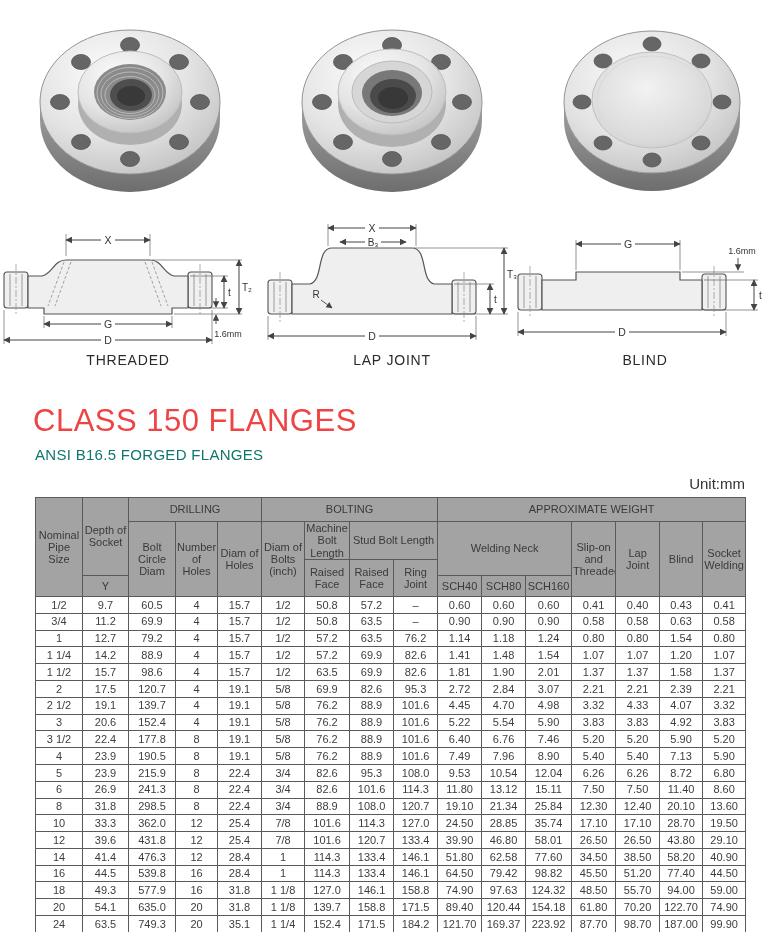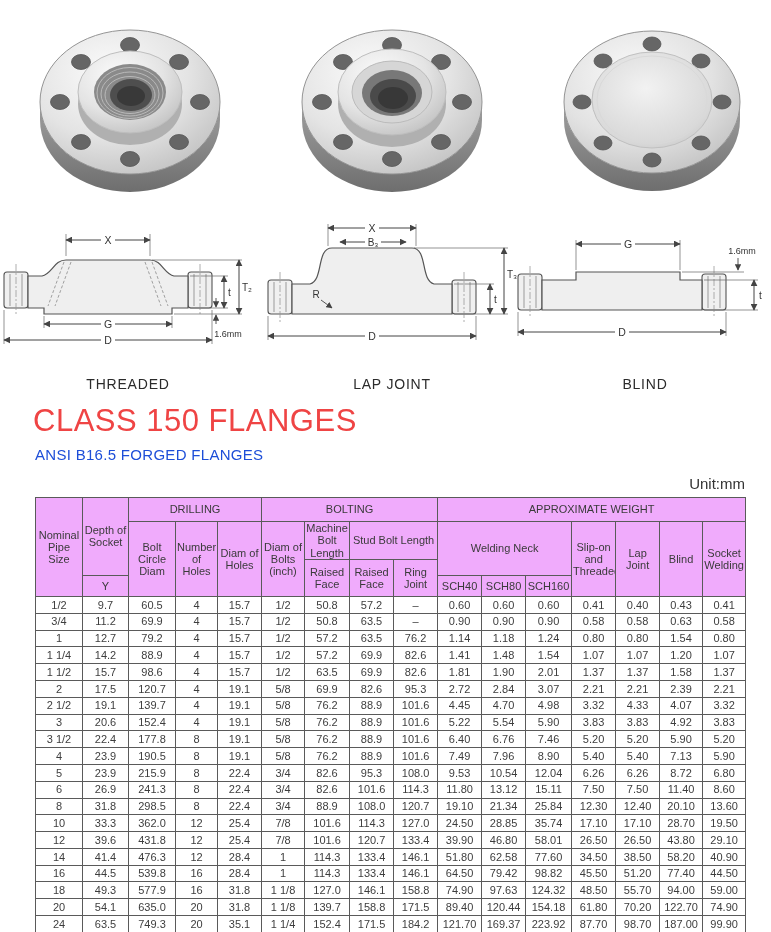--- a/index.html
+++ b/index.html
@@ -6,37 +6,37 @@
   body{
     width:771px;height:932px;position:relative;background:#fff;overflow:hidden;
     font-family:"Liberation Sans","DejaVu Sans",sans-serif;color:#333;
   }
   
   .photo{position:absolute;top:14px;}
   
   .diagram{position:absolute;top:216px;}
   .diagram-caption{
     position:absolute;top:352px;width:170px;text-align:center;
-    font-size:14px;letter-spacing:.8px;color:#2b2b2b;font-weight:500;margin-top:24px;
+    font-size:14px;letter-spacing:.8px;color:#2b2b2b;font-weight:500;
   }
   
   .page-title{position:absolute;left:33px;top:403px;font-size:31px;color:#ef4444;letter-spacing:.5px;font-weight:400;}
-  .page-subtitle{position:absolute;left:35px;top:446px;font-size:15px;color:#1d4ed8;letter-spacing:.3px;}
+  .page-subtitle{position:absolute;left:35px;top:446px;font-size:15px;color:#0f766e;letter-spacing:.3px;}
   .unit-label{position:absolute;right:26px;top:475px;font-size:15px;color:#333;}
   
   table.spec{
     position:absolute;left:35px;top:497px;width:710px;
     border-collapse:collapse;table-layout:fixed;
     font-size:11px;color:#3d3d3d;
   }
   table.spec th,table.spec td{
     border:1px solid #5a5a5a;text-align:center;vertical-align:middle;
     padding:0 1px;line-height:1.12;overflow:hidden;
   }
-  table.spec thead th{background:#f0abfc;font-weight:400;color:#3a3a3a;}
+  table.spec thead th{background:#a3a3a3;font-weight:400;color:#3a3a3a;}
   tr.hr1{height:24px;} tr.hr2{height:26px;} tr.hr3{height:16px;} tr.hr4{height:21px;}
   table.spec tbody tr{height:16.8px;}
   table.spec tbody td{background:#fff;}
   svg text{font-family:"Liberation Sans","DejaVu Sans",sans-serif;fill:#333;}
 </style>
 </head>
 <body>
 
 <div class="photo" style="left:30px;">
   <svg width="200" height="180" viewBox="0 0 200 180">

